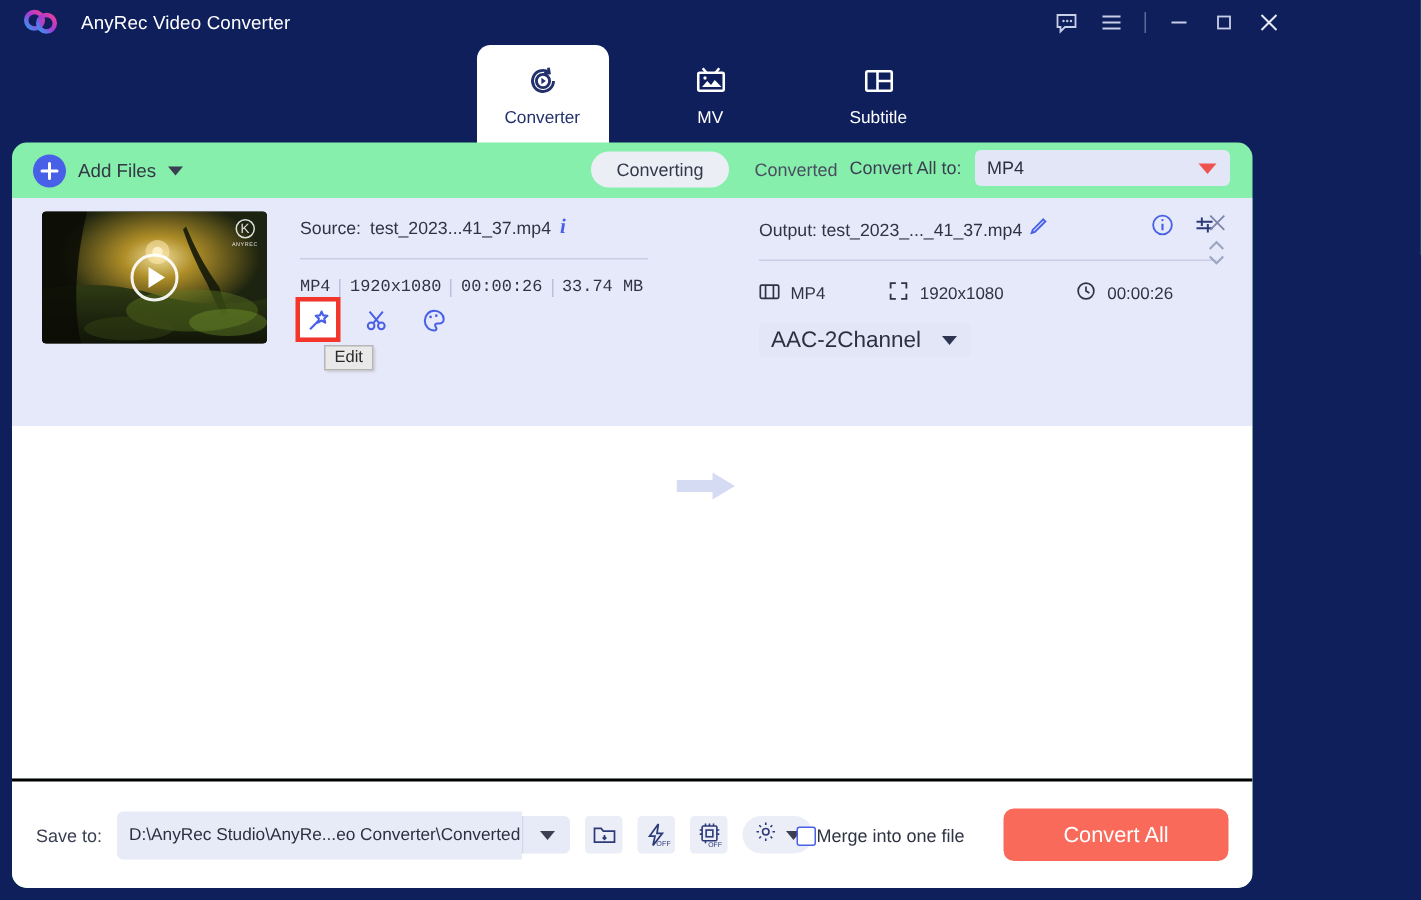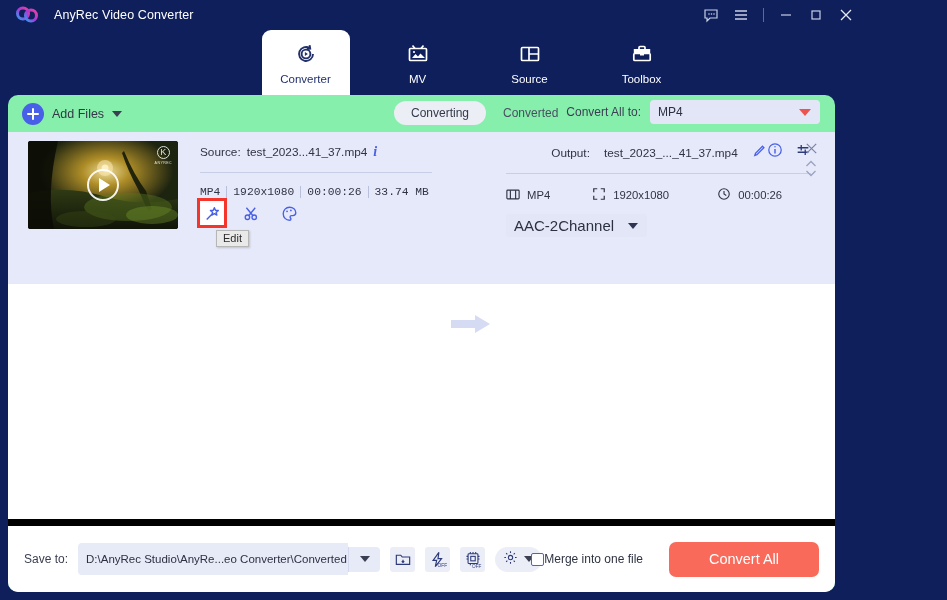--- a/index.html
+++ b/index.html
@@ -209,22 +209,22 @@
     box-shadow: 1px 1px 2px rgba(0,0,0,.18);
   }
 
   .arrow-mid {
     position: absolute; left: 443px; top: 182px;
   }
 
   
   .outcol { position: absolute; left: 498px; top: 12px; width: 305px; }
   .outline1 {
-    display: flex; align-items: center; gap: 14px;
-    font-size: 11.8px; color: #2f3443; white-space: nowrap; justify-content: center;
+    display: flex; align-items: center; gap: 3px;
+    font-size: 11.8px; color: #2f3443; white-space: nowrap;
   }
   .pencil { cursor:pointer; }
   .out-right {
     position: absolute; right: 0; top: -2px;
     display: flex; align-items: center; gap: 12px;
   }
   .outmeta {
     margin-top: 13px; display: flex; align-items: center;
     font-size: 11.3px; color: #2f3443;
   }
@@ -272,21 +272,21 @@
     display:flex; flex-direction:column; gap:1px;
     color:#9aa3c2; cursor:pointer;
   }
 
   
   .emptyarea { background:#fff; height: 235px; width:100%; }
 
   
   .bottombar {
     position:absolute; bottom:0; left:0; width:100%; height:73px;
-    background:#fff; border-top: 7px solid #000000;
+    background:#fff; border-top: 2px solid #000000;
     display:flex; align-items:center;
   }
   .saveto-lbl { margin-left: 16px; font-size:12px; color:#3a3f52; }
   .saveto-box {
     margin-left: 10px; width: 270px; height: 25px;
     background:#e7eaf7; border-radius:4px 0 0 4px;
     display:flex; align-items:center; padding:16px 8px;
     font-size:11.5px; color:#2c3142; white-space:nowrap; overflow:hidden;
   }
   .saveto-caret {
@@ -403,34 +403,23 @@
         <span>MV</span>
       </div>
 
       <div class="tab">
         <span class="ticon">
           <svg width="24" height="24" viewBox="0 0 24 24" fill="none" stroke="#ffffff" stroke-width="1.7">
             <rect x="3.5" y="5.5" width="17" height="13" rx="1"></rect>
             <path d="M11 5.5v13M11 12h9.5"></path>
           </svg>
         </span>
-        <span>Source</span>
-      </div>
-
-      <div class="tab">
-        <span class="ticon">
-          <svg width="24" height="24" viewBox="0 0 24 24" fill="none" stroke="#ffffff" stroke-width="1.7">
-            <path d="M9 7V5.5a1 1 0 0 1 1-1h4a1 1 0 0 1 1 1V7"></path>
-            <rect x="3.8" y="7" width="16.4" height="4" fill="#ffffff" stroke="none"></rect>
-            <rect x="3.8" y="11.5" width="16.4" height="7" rx="1"></rect>
-            <path d="M10 11.5h4v2h-4z" fill="#ffffff" stroke="none"></path>
-          </svg>
-        </span>
-        <span>Toolbox</span>
-      </div>
+        <span>Subtitle</span>
+      </div>
+
     </div>
   </div>
 
   <div class="panel">
 
     <div class="toolbar">
       <div class="addfiles">
         <span class="plus-circle"></span>
         <span class="addfiles-label">Add Files</span>
         <span class="caret-dk"></span>

